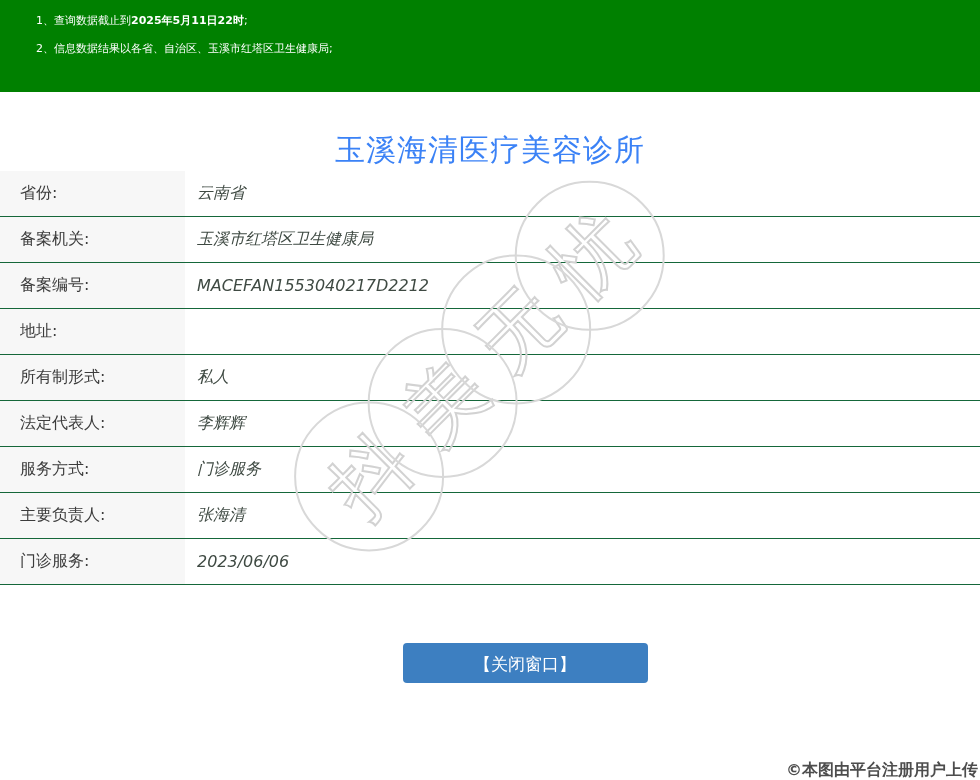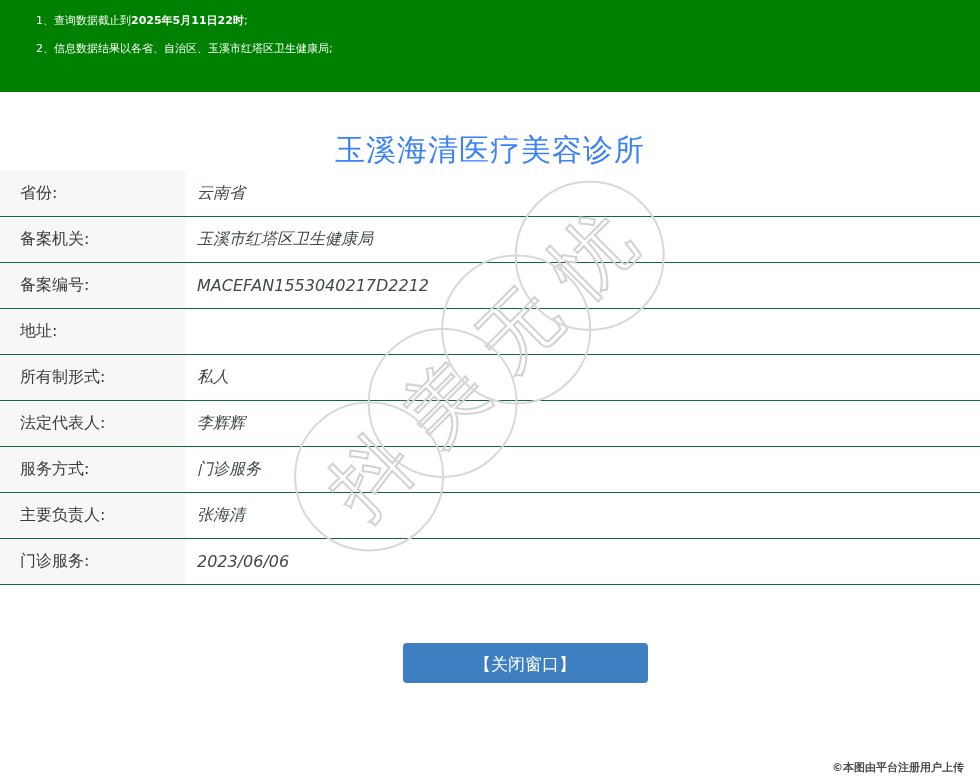--- a/index.html
+++ b/index.html
@@ -53,21 +53,21 @@
   .wm-c3{left:304px;}
   
   .button-wrap{margin-top:58px;text-align:center;}
   .close-button{
     display:inline-block;transform:translateX(35px);
     width:245px;height:40px;line-height:40px;border:none;border-radius:4px;
     background:#3d7fc1;color:#ffffff;font-size:17px;text-align:center;
     font-family:"DejaVu Sans","Liberation Sans",sans-serif;cursor:pointer;
   }
   .copyright{
-    position:absolute;right:16px;top:760px;font-size:11px;font-weight:700;color:#4d4d4d;
+    position:absolute;right:2px;top:760px;font-size:16px;font-weight:700;color:#4d4d4d;
     text-shadow:-1px -1px 0 #fff,1px -1px 0 #fff,-1px 1px 0 #fff,1px 1px 0 #fff;
     z-index:20;
   }
 </style>
 </head>
 <body>
 
 <div class="banner">
   <div class="notice-line"><span>1、</span><span>查询数据截止到</span><b>2025年5月11日22时</b><span>;</span></div>
   <div class="notice-line"><span>2、</span><span>信息数据结果以各省、自治区、玉溪市红塔区卫生健康局;</span><b></b><span></span></div>

